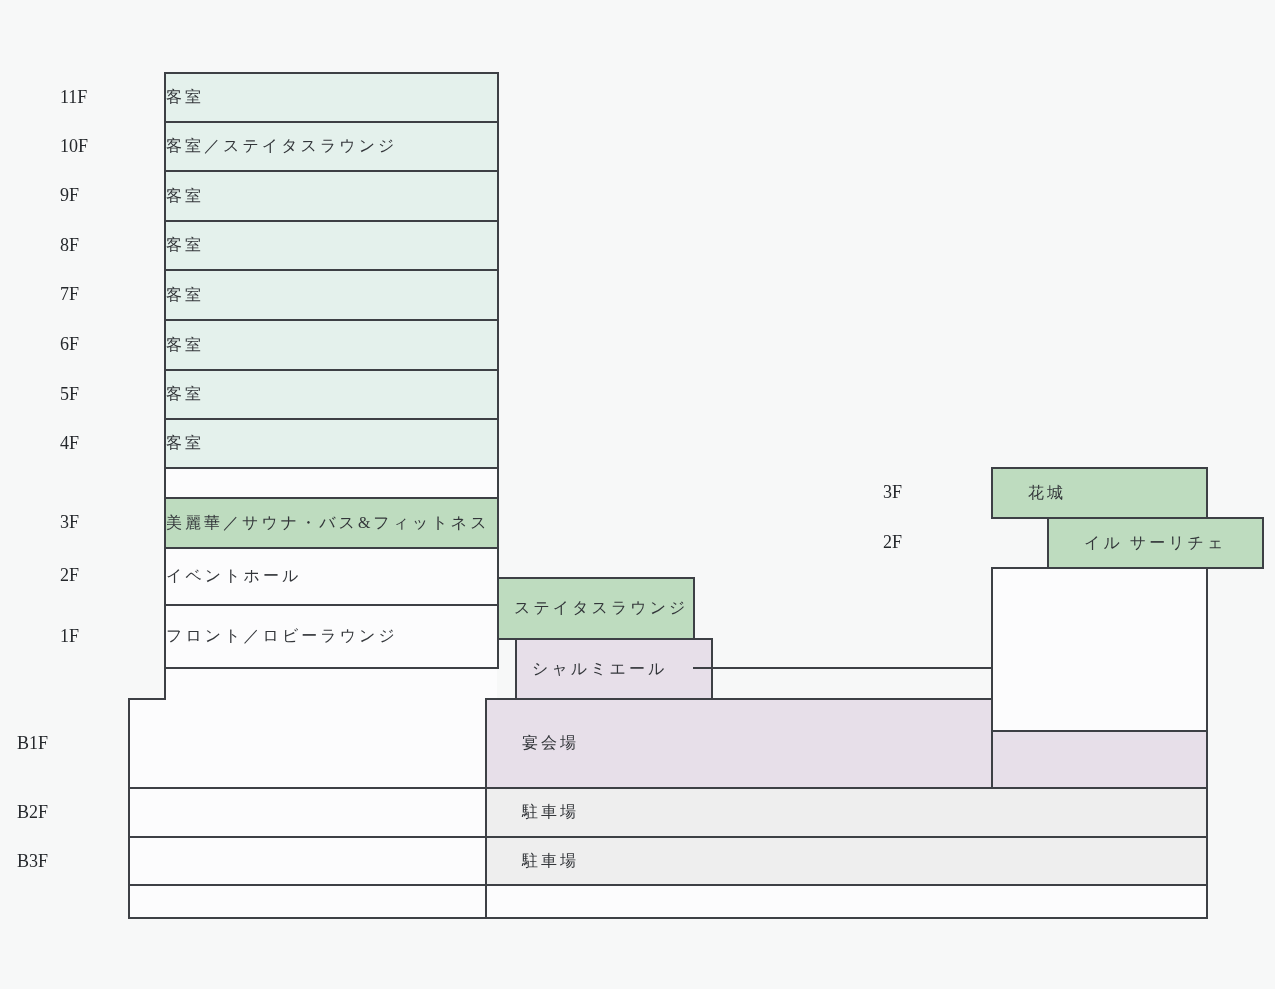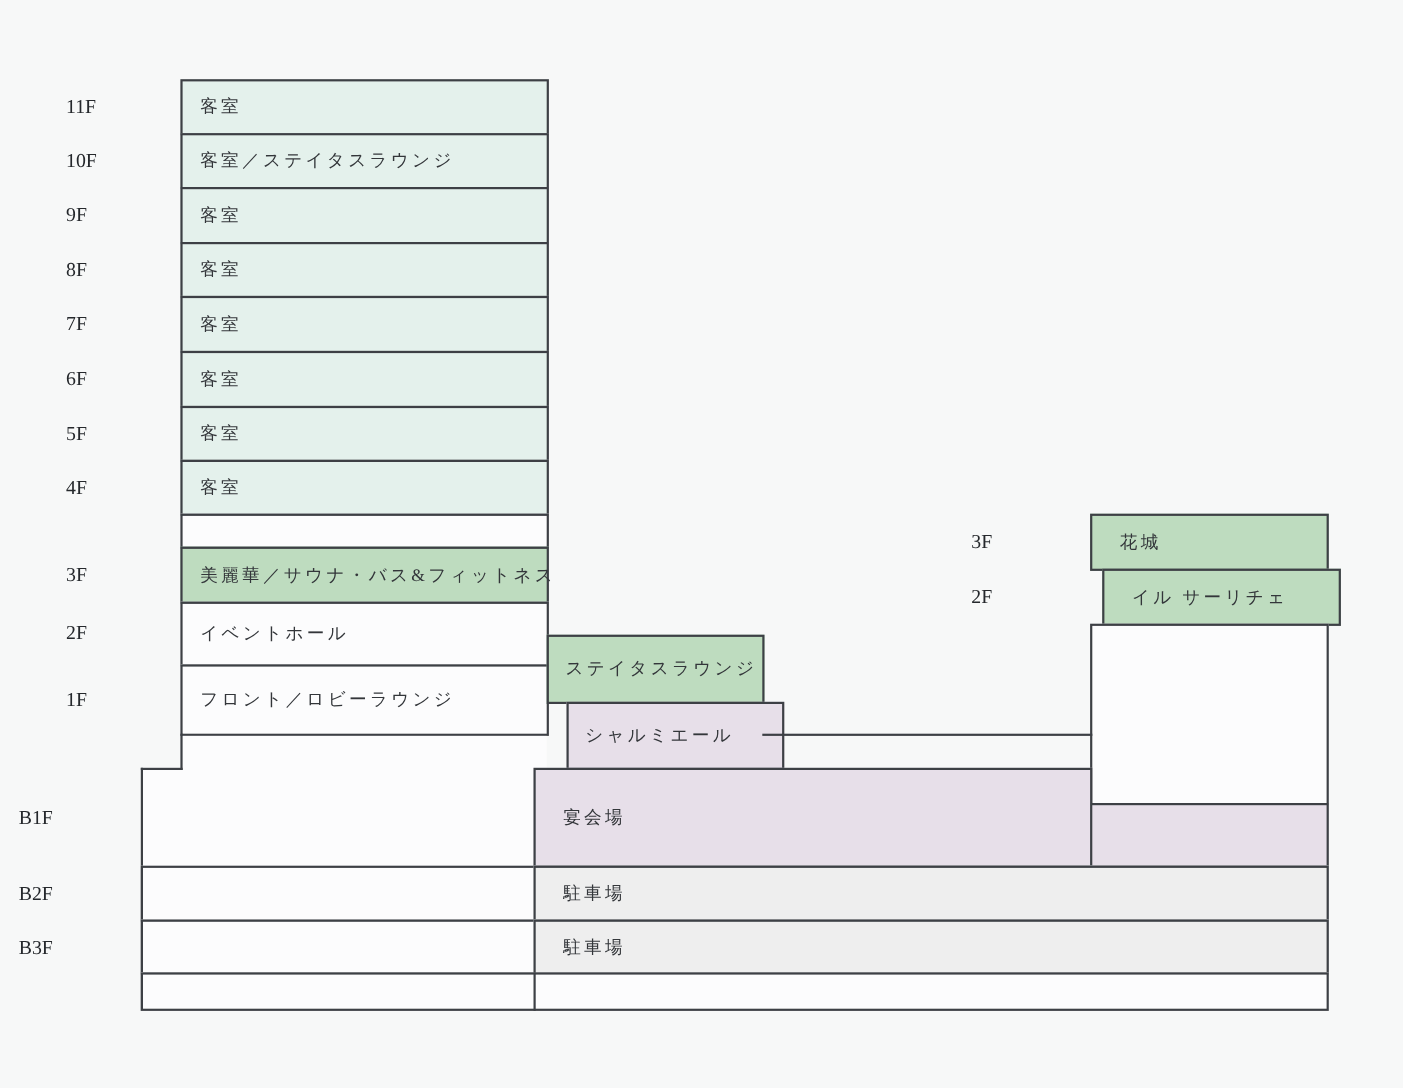--- a/index.html
+++ b/index.html
@@ -3,30 +3,30 @@
 <meta charset="utf-8">
 <style>
   :root{
     --bg:#f7f8f8; --line:#3d4045; --mint:#e4f1ec; --green:#bedcbf;
     --purple:#e7dfe9; --gray:#eeeeee; --white:#fcfcfd; --ink:#33363a; --ink2:#25282c;
   }
   html,body{margin:0;padding:0;}
   body{background:var(--bg);font-family:"Liberation Serif","DejaVu Serif",serif;}
   .canvas{position:relative;width:1275px;height:989px;background:var(--bg);overflow:hidden;}
   .row{position:absolute;box-sizing:border-box;border:2px solid var(--line);
-       display:flex;align-items:center;padding-left:16px;}
+       display:flex;align-items:center;}
   .fill-mint{background:var(--mint);} .fill-green{background:var(--green);}
   .fill-purple{background:var(--purple);} .fill-gray{background:var(--gray);}
   .fill-white{background:var(--white);}
   .blklabel{font-size:16px;letter-spacing:3px;color:var(--ink);white-space:nowrap;}
   .flabel{position:absolute;width:80px;text-align:left;font-size:18px;
           color:var(--ink2);line-height:22px;height:22px;}
   .line{position:absolute;background:var(--line);}
   .plain{position:absolute;background:var(--white);}
-  .pad25{padding-left:25px;} .pad14{padding-left:15px;}
+  .pad25{padding-left:35px;} .pad14{padding-left:15px;}
 </style>
 </head>
 <body>
 
 <div class="canvas">
 
   <div class="flabel" style="left:60px;top:86px">11F</div>
   <div class="flabel" style="left:60px;top:135px">10F</div>
   <div class="flabel" style="left:60px;top:184px">9F</div>
   <div class="flabel" style="left:60px;top:234px">8F</div>
@@ -79,21 +79,21 @@
   <div class="row fill-purple pad14" style="left:515px;top:638px;width:198px;height:62px">
       <span class="blklabel">シャルミエール</span>
     </div>
 
   <div class="flabel" style="left:883px;top:481px">3F</div>
   <div class="flabel" style="left:883px;top:531px">2F</div>
 
   <div class="row fill-green pad25" style="left:991px;top:467px;width:217px;height:52px">
       <span class="blklabel">花城</span>
     </div>
-  <div class="row fill-green pad25" style="left:1002px;top:517px;width:217px;height:52px">
+  <div class="row fill-green pad25" style="left:1047px;top:517px;width:217px;height:52px">
       <span class="blklabel">イル サーリチェ</span>
     </div>
   <div class="row fill-white" style="left:991px;top:567px;width:217px;height:165px"></div>
 
   <div class="line" style="left:693px;top:667px;width:300px;height:2px"></div>
 
   <div class="plain" style="left:166px;top:669px;width:331px;height:31px"></div>
   <div class="plain" style="left:130px;top:700px;width:355px;height:87px"></div>
   <div class="line" style="left:164px;top:667px;width:2px;height:33px"></div>
   <div class="line" style="left:128px;top:698px;width:38px;height:2px"></div>

